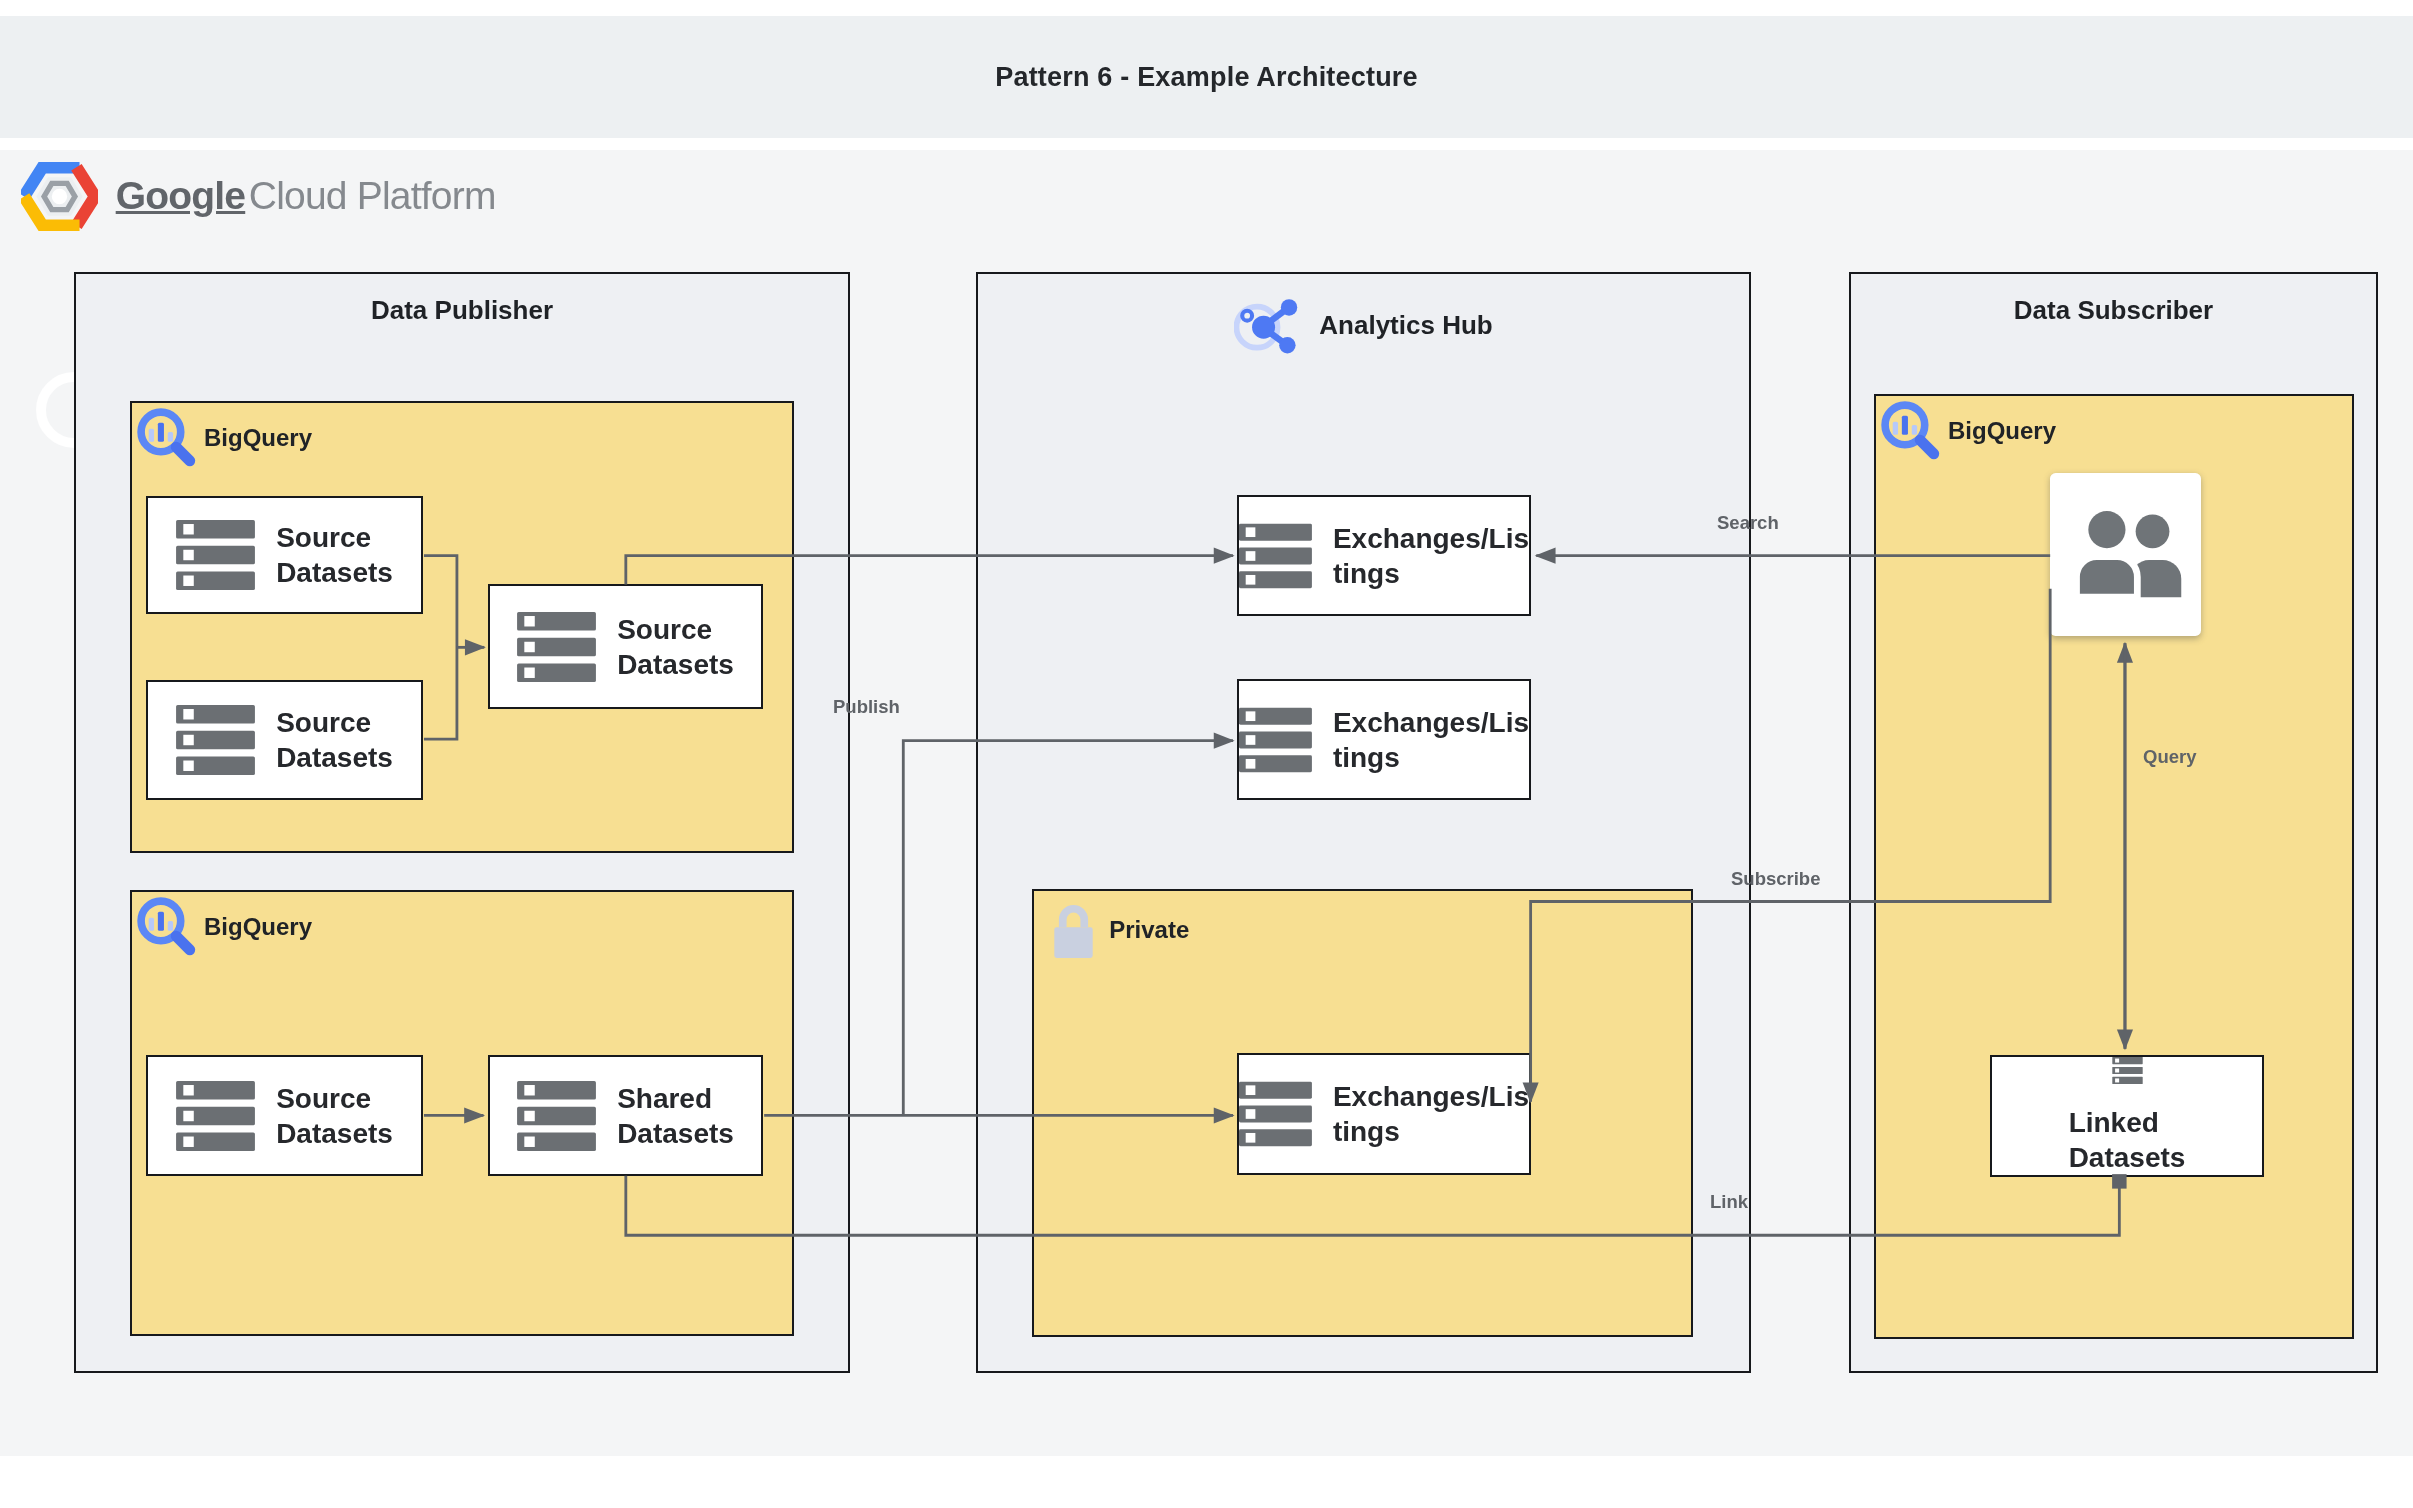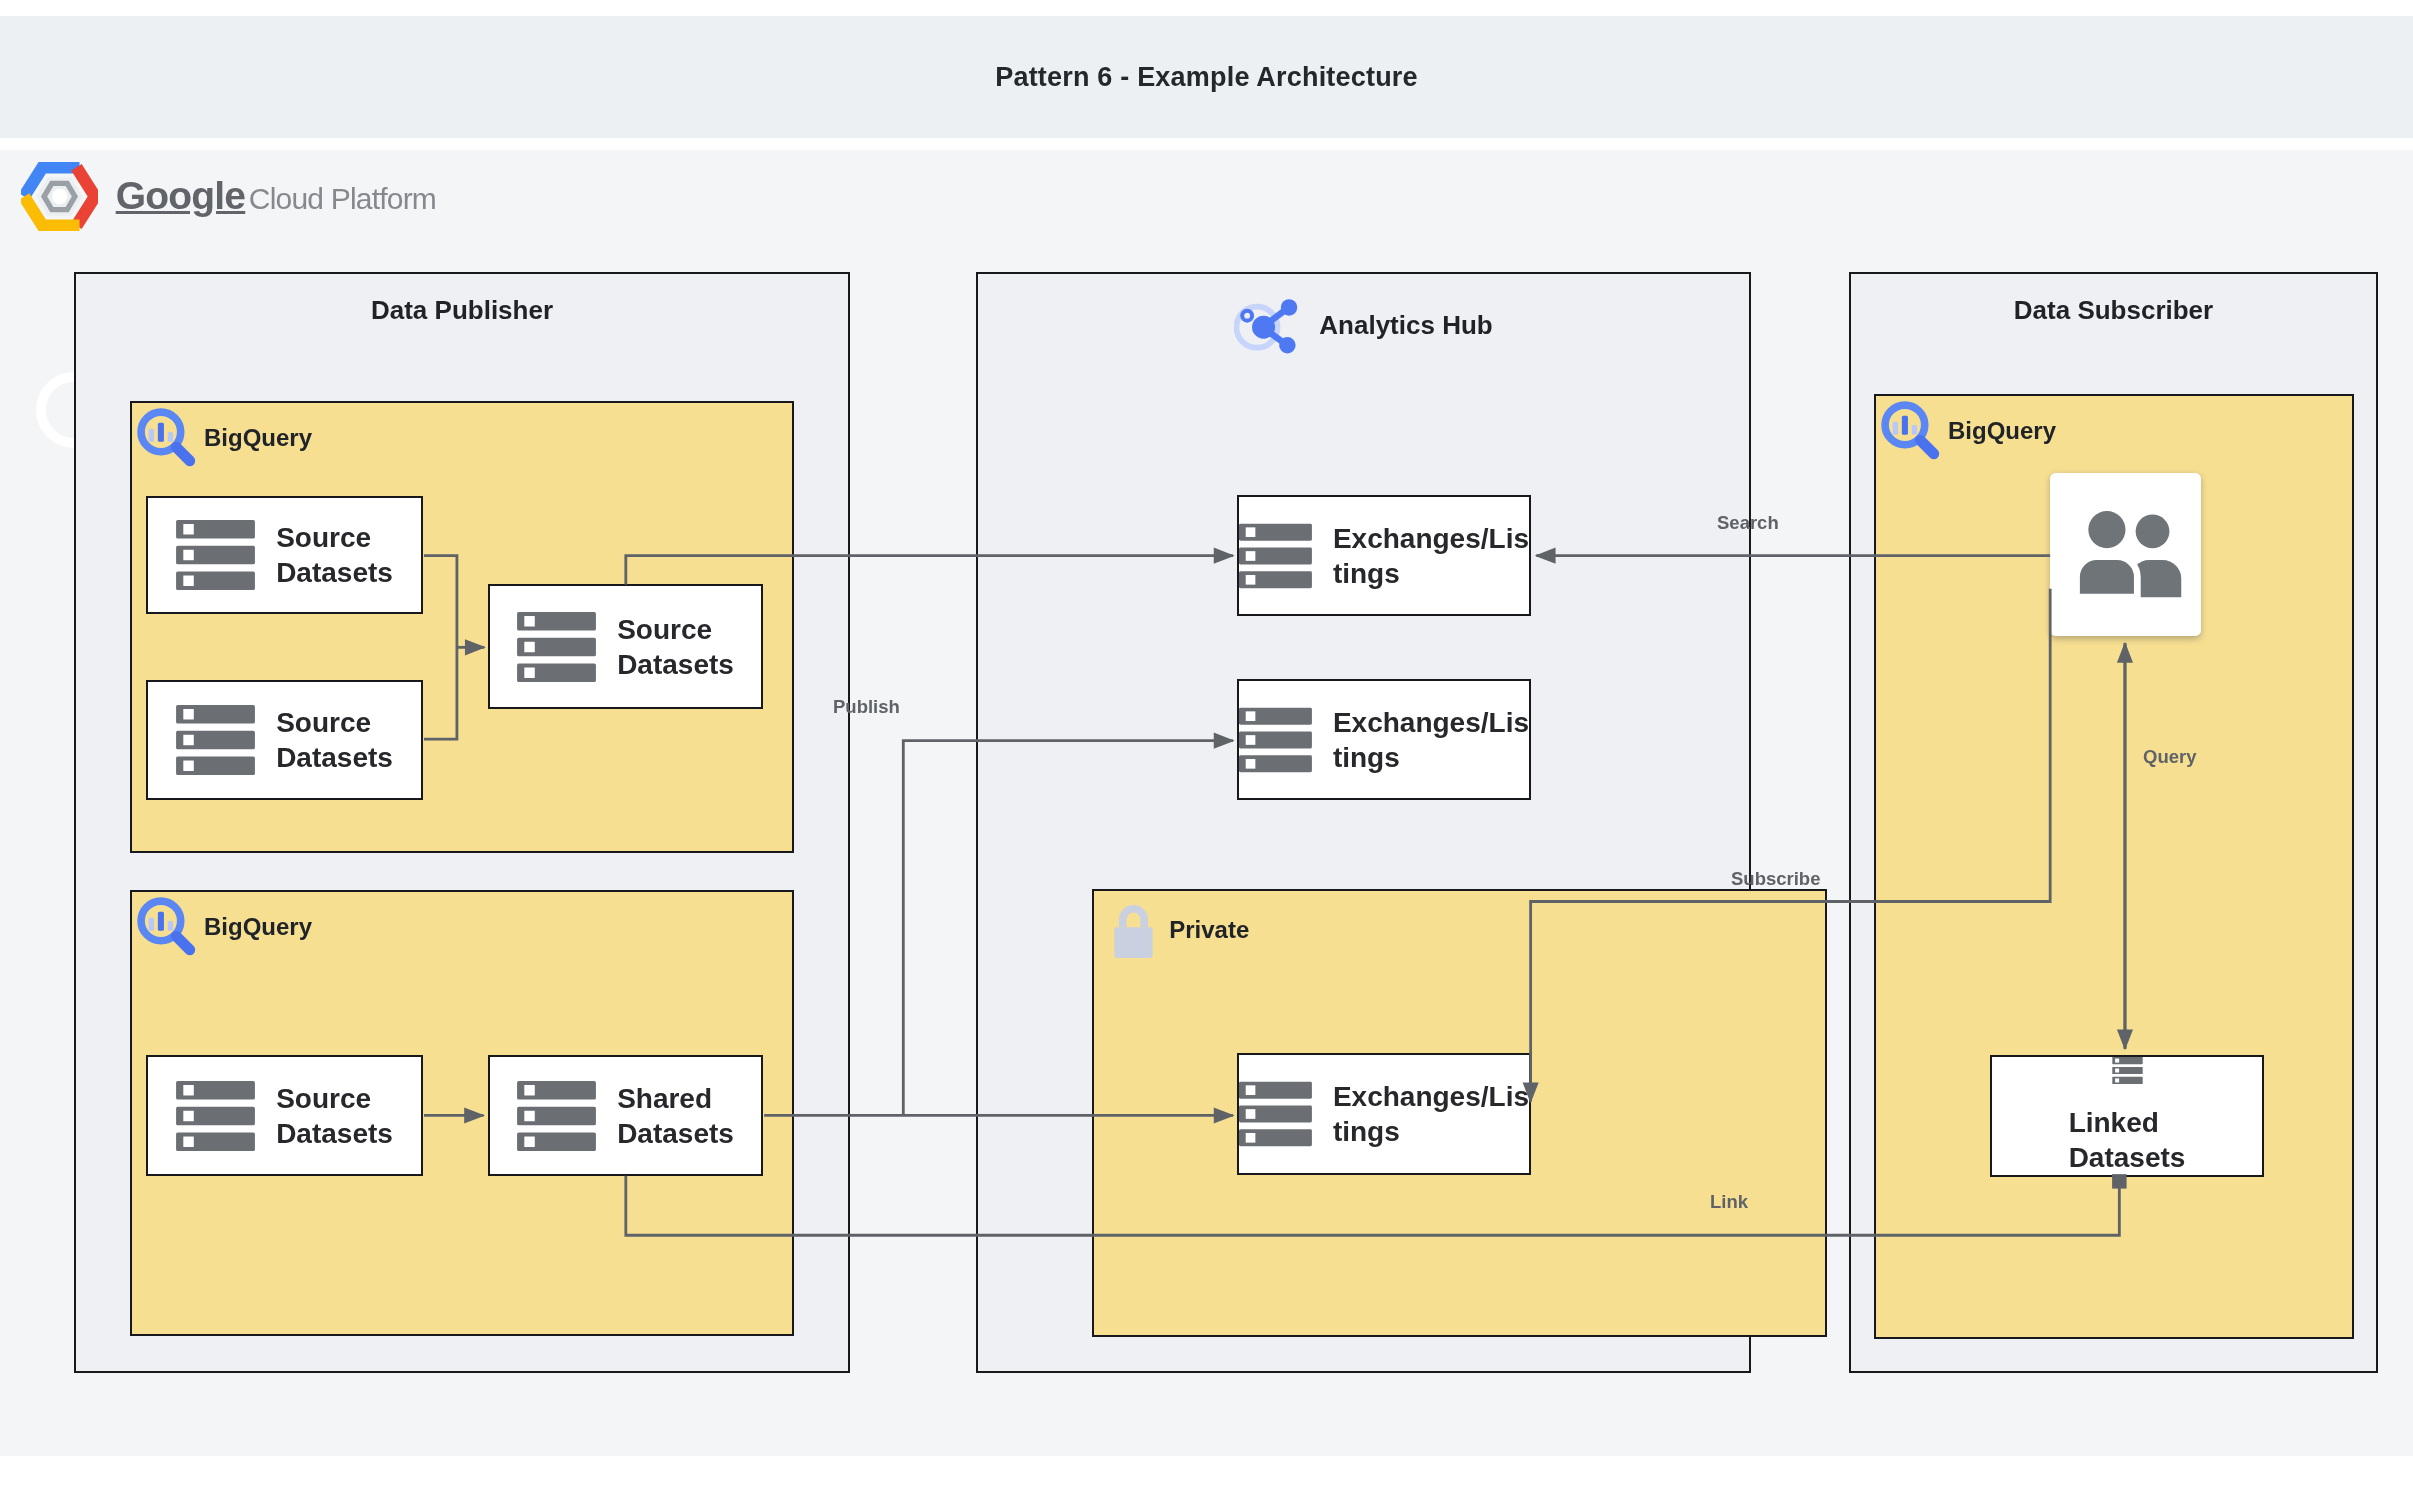--- a/index.html
+++ b/index.html
@@ -7,21 +7,21 @@
   .stage{position:relative;width:2413px;height:1508px;overflow:hidden;background:#ffffff;margin-top:16px;}
 
   .banner{position:absolute;left:0;top:0;width:2413px;height:122px;background:#edf0f2;z-index:1;}
   .banner .title{position:absolute;left:0;top:0;width:100%;height:122px;line-height:122px;
     text-align:center;font-size:27px;font-weight:bold;color:#24272b;letter-spacing:0.2px;}
 
   .content-bg{position:absolute;left:0;top:134px;width:2413px;height:1306px;background:#f4f5f6;z-index:0;}
 
   .gcp-logo{position:absolute;left:21px;top:143px;height:74px;display:flex;align-items:center;gap:17.7px;z-index:2;}
   .gcp-logo .gname{font-size:39px;font-weight:600;color:#61656a;letter-spacing:-0.8px;text-decoration:underline;}
-  .gcp-logo .gsuffix{font-size:30px;font-weight:400;color:#85898e;letter-spacing:-0.8px;}
+  .gcp-logo .gsuffix{font-size:39px;font-weight:400;color:#85898e;letter-spacing:-0.8px;}
 
   .ring-decor{position:absolute;left:36px;top:356px;width:56px;height:56px;border:10.5px solid rgba(255,255,255,.92);
     border-radius:50%;z-index:1;}
 
   .container{position:absolute;top:256px;height:1101px;background:#eef0f3;border:2.4px solid #17191c;
     box-sizing:border-box;z-index:2;}
   .container-header{position:absolute;left:0;top:21px;width:100%;display:flex;align-items:center;
     justify-content:center;gap:16px;font-size:26px;font-weight:bold;color:#1f2226;}
 
   .section{position:absolute;background:#f7df92;border:2.4px solid #17191c;box-sizing:border-box;z-index:3;}
@@ -169,21 +169,21 @@
 tings</div>
   </div>
   <div class="node" style="left:1237px;top:663px;width:294px;height:121px;">
     <svg width="79" height="70" viewBox="0 0 98 87">
         <use href="#dataset-icon-g"></use>
       </svg>
     <div class="node-label">Exchanges/Lis
 tings</div>
   </div>
 
-  <div class="section" style="left:1092px;top:873px;width:735px;height:448px;">
+  <div class="section" style="left:1032px;top:873px;width:661px;height:448px;">
     <div class="sec-head" style="left:17.7px;top:8px;gap:14.5px;">
       <svg width="43" height="61" viewBox="0 0 56 78">
         <path d="M14 36 v-10 a14 14 0 0 1 28 0 v10" stroke="#c9d0e0" stroke-width="10" fill="none"></path>
         <rect x="3" y="36" width="50" height="40" rx="3" fill="#c9d0e0"></rect>
       </svg>
       <span class="sec-label">Private</span>
     </div>
   </div>
   <div class="node" style="left:1237px;top:1037px;width:294px;height:122px;">
     <svg width="79" height="70" viewBox="0 0 98 87">

